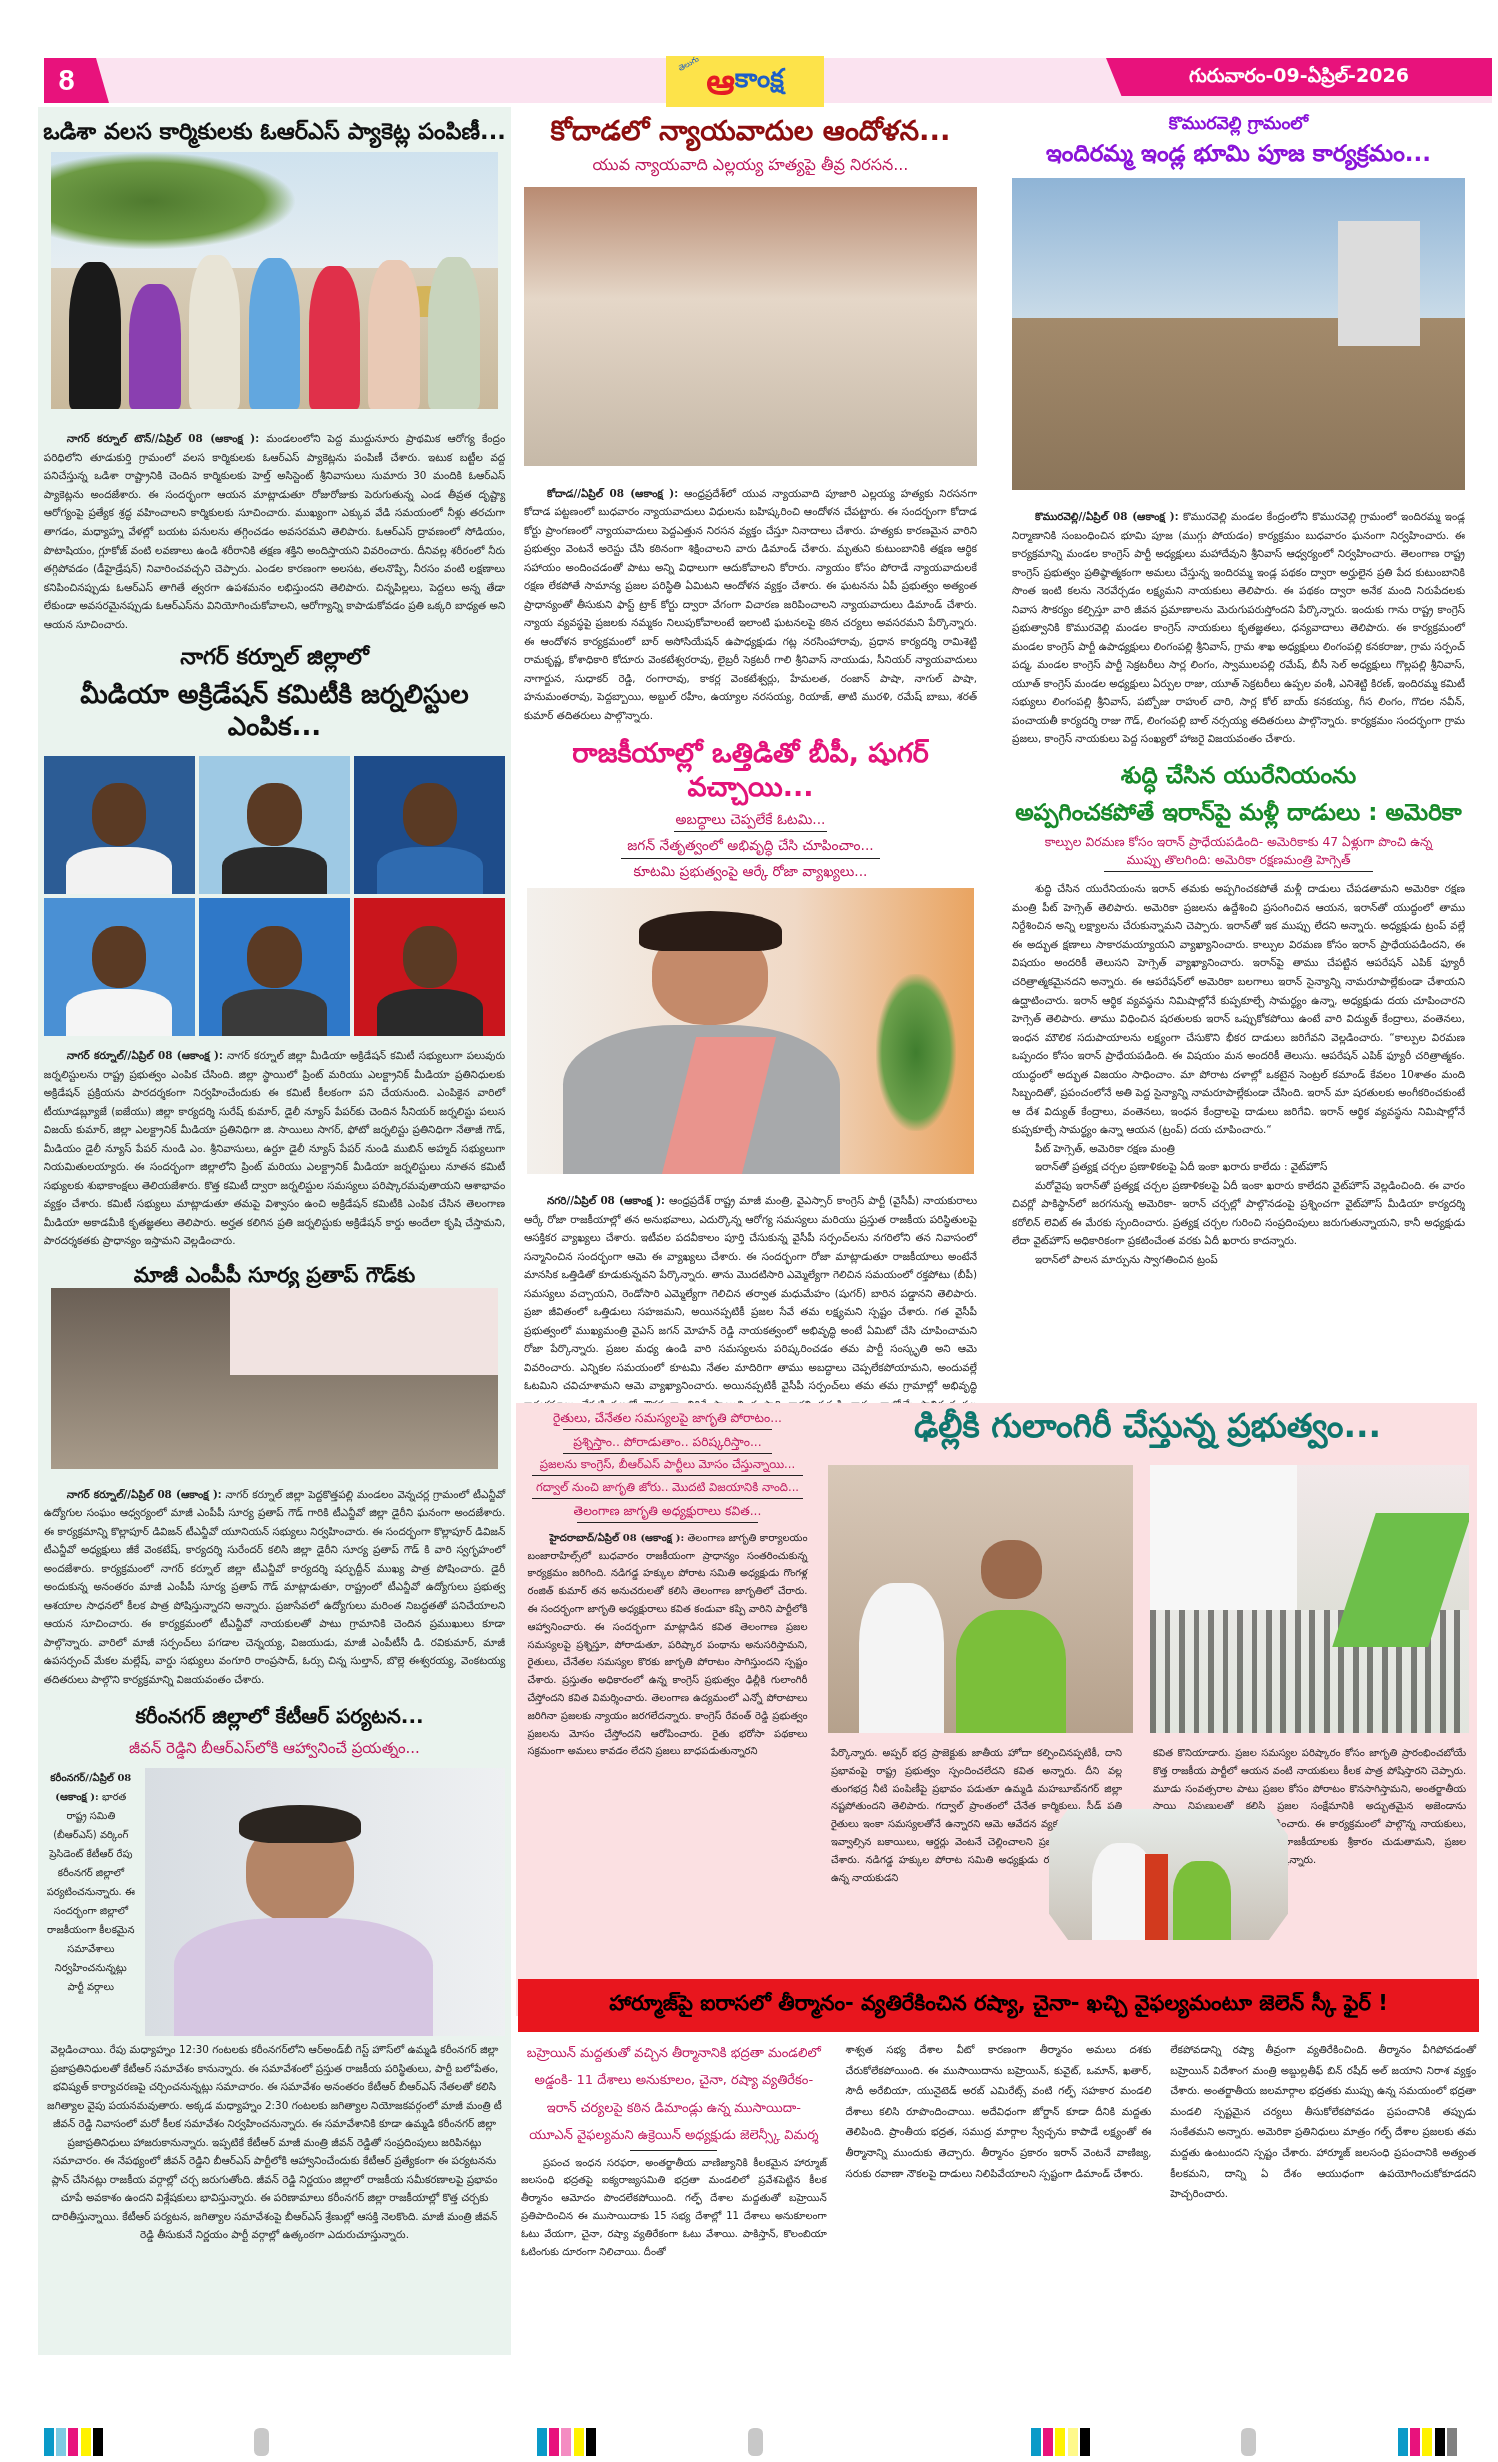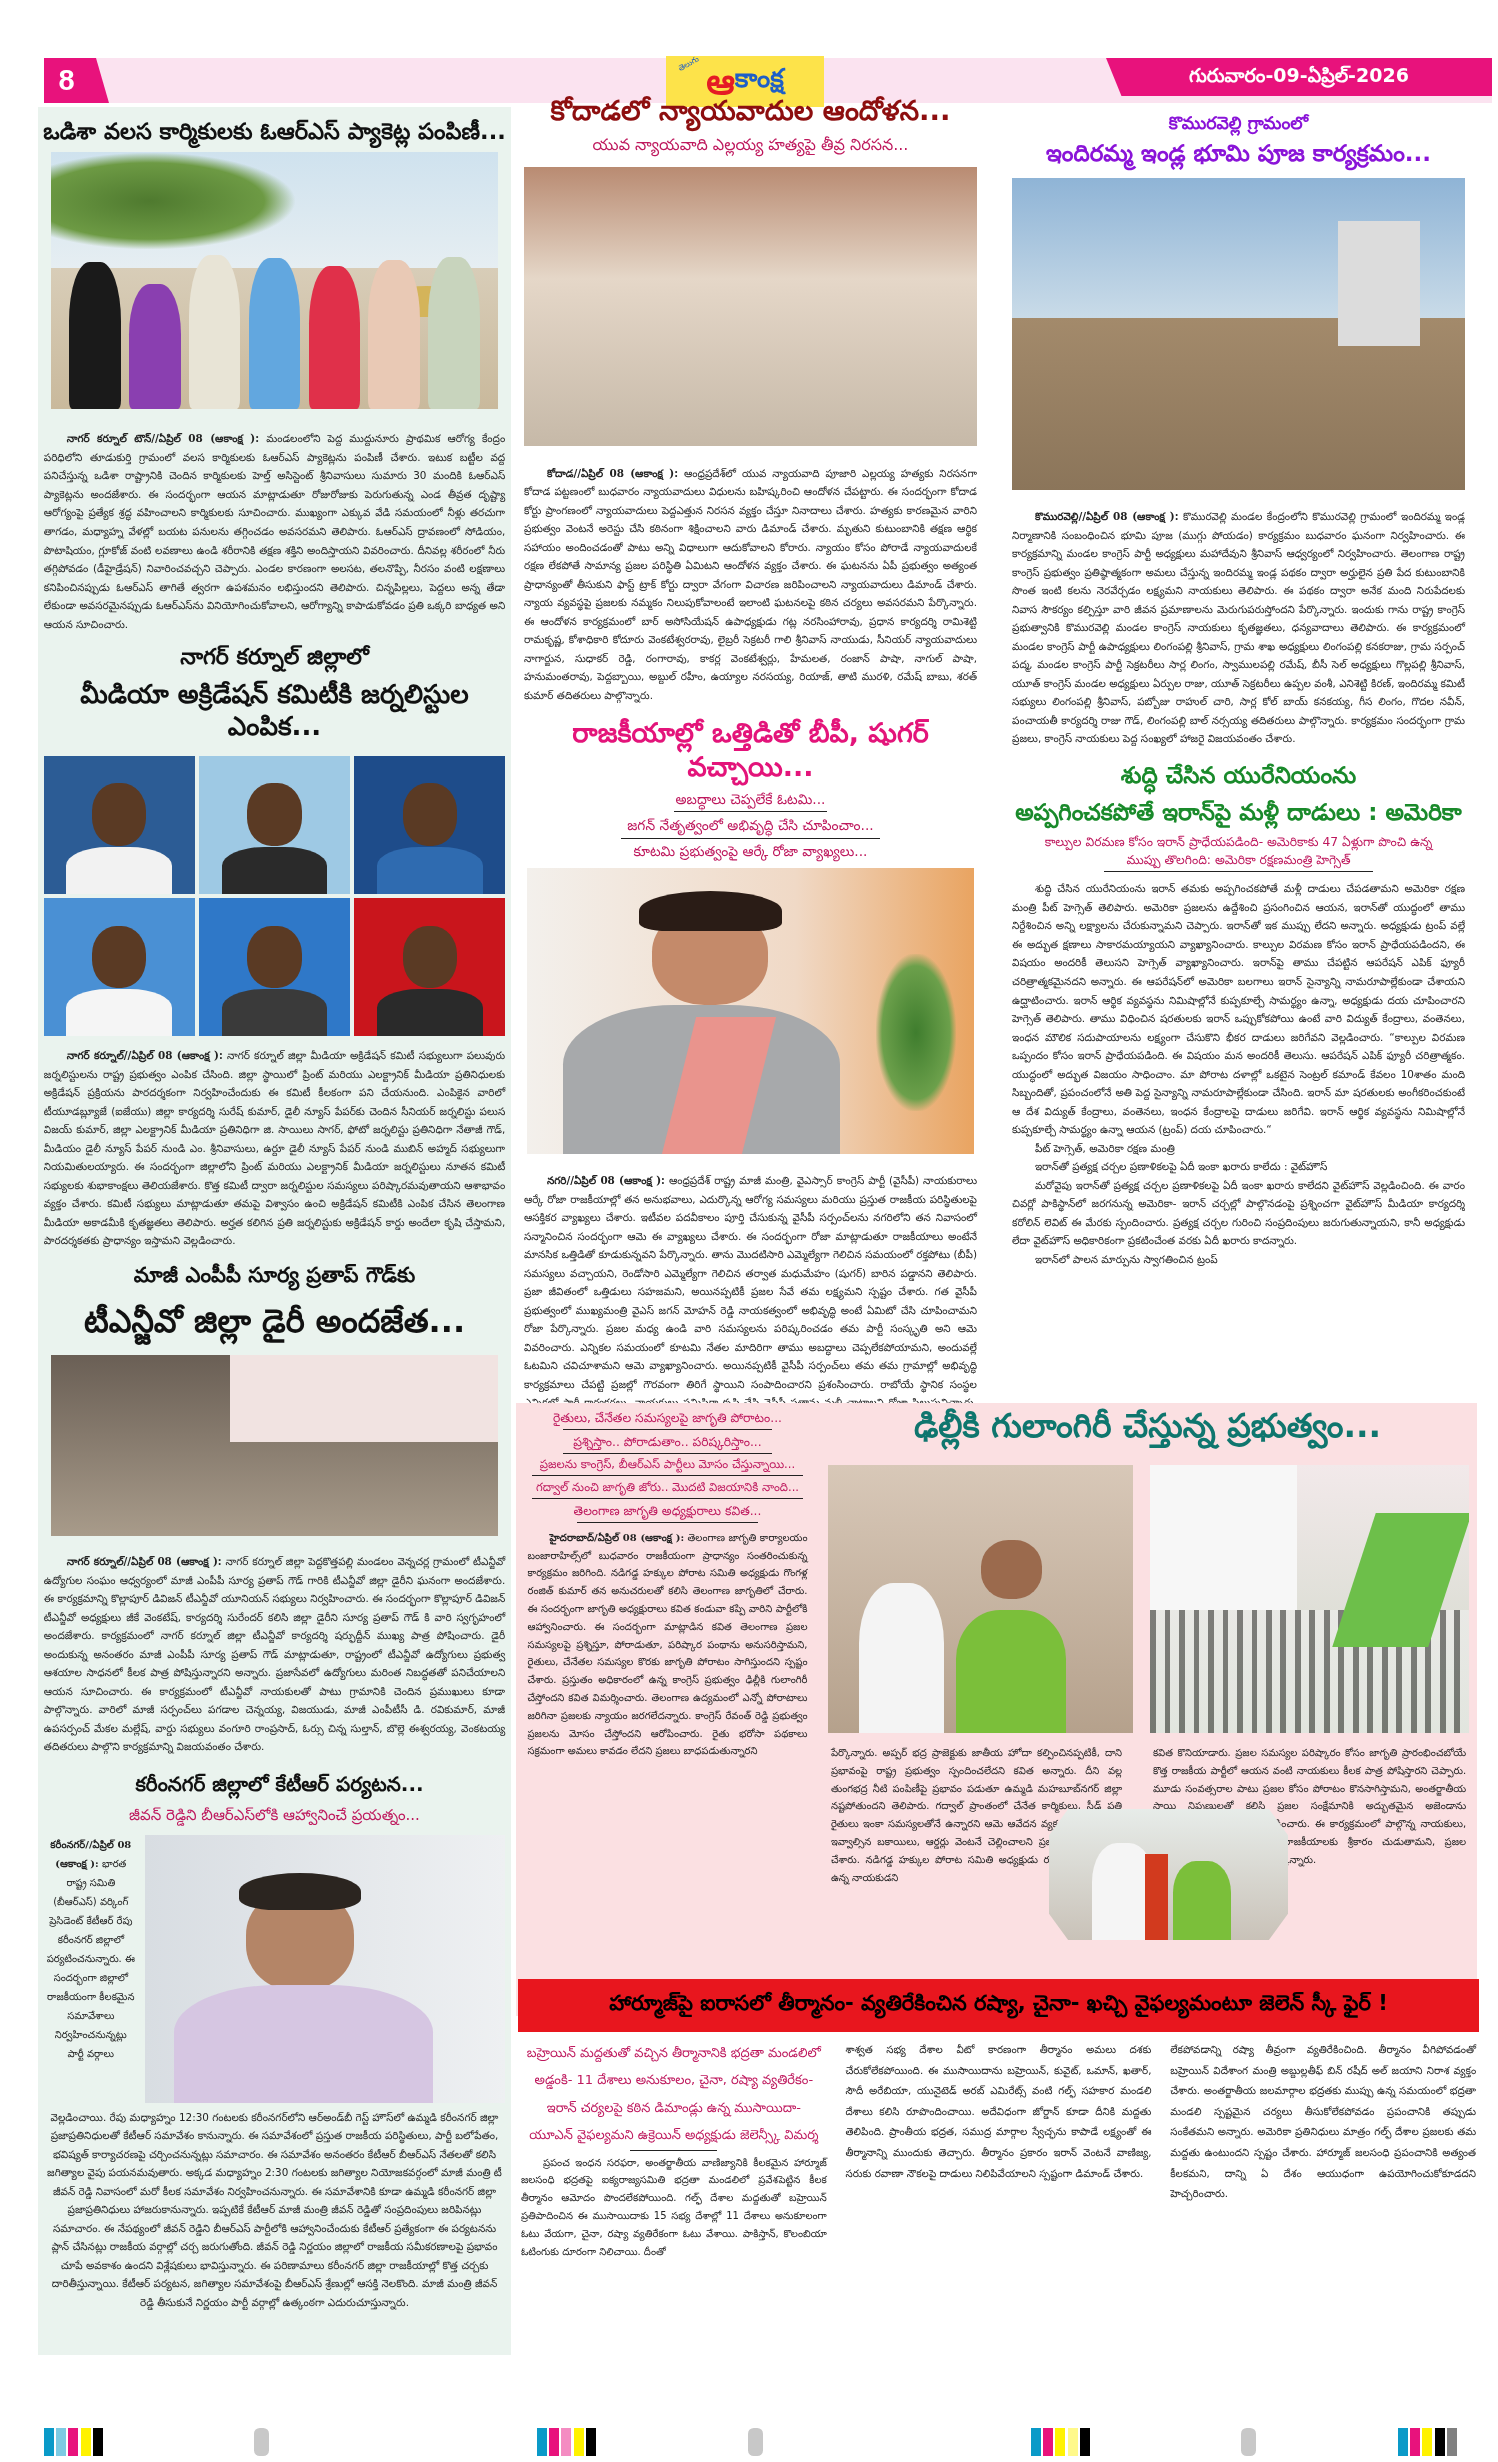--- a/index.html
+++ b/index.html
@@ -15,21 +15,21 @@
           display: flex; align-items: center; justify-content: center; }
   .logo .aa { color: #e51b24; font-size: 36px; font-weight: bold; line-height: 1; }
   .logo .rest { color: #1e5fc7; font-size: 26px; font-weight: bold; }
   .logo .tiny { position: absolute; left: 11.6px; top: 2.9px; font-size: 8px; color: #1e5fc7; transform: rotate(-30deg); }
   .datebox { position: absolute; left: 1106px; top: 58px; width: 386px; height: 38px; background: #e8127c;
              clip-path: polygon(0 0, 100% 0, 100% 100%, 4% 100%); color: #fff; font-size: 19px;
              display: flex; align-items: center; justify-content: center; font-weight: bold; }
 
   
   .col-left { position: absolute; left: 38px; top: 107px; width: 473px; height: 2248px; background: #eaf3ee; }
-  .col-mid  { position: absolute; left: 511px; top: 90px; width: 479px; }
+  .col-mid  { position: absolute; left: 511px; top: 110px; width: 479px; }
   .col-right{ position: absolute; left: 999px; top: 107px; width: 479px; }
 
   .hl { text-align: center; font-weight: bold; line-height: 1.25; }
   .hl-black { color: #111; }
   .hl-maroon { color: #8d0e0f; }
   .hl-purple { color: #8a14d8; }
   .hl-pink { color: #e3147a; }
   .hl-green { color: #1a8a2b; }
   .hl-blue { color: #0f766e; }
   .sub { text-align: center; color: #be185d; line-height: 1.5; }
@@ -126,21 +126,20 @@
           <div class="torso" style="background:#2a2a2a;"></div>
         </div>
     </div>
     <div class="body" style="padding:10px 5.8px 0;">
       <p><span class="dl">నాగర్ కర్నూల్//ఏప్రిల్ 08 (ఆకాంక్ష ):</span> <span>నాగర్ కర్నూల్ జిల్లా మీడియా అక్రిడేషన్ కమిటీ సభ్యులుగా పలువురు జర్నలిస్టులను రాష్ట్ర ప్రభుత్వం ఎంపిక చేసింది. జిల్లా స్థాయిలో ప్రింట్ మరియు ఎలక్ట్రానిక్ మీడియా ప్రతినిధులకు అక్రిడేషన్ ప్రక్రియను పారదర్శకంగా నిర్వహించేందుకు ఈ కమిటీ కీలకంగా పని చేయనుంది. ఎంపికైన వారిలో టీయూడబ్ల్యూజే (ఐజేయు) జిల్లా కార్యదర్శి సురేష్ కుమార్, డైలీ న్యూస్ పేపర్‌కు చెందిన సీనియర్ జర్నలిస్టు పలుస విజయ్ కుమార్, జిల్లా ఎలక్ట్రానిక్ మీడియా ప్రతినిధిగా జి. సాయిలు సాగర్, ఫోటో జర్నలిస్టు ప్రతినిధిగా నేతాజీ గౌడ్, మీడియం డైలీ న్యూస్ పేపర్ నుండి ఎం. శ్రీనివాసులు, ఉర్దూ డైలీ న్యూస్ పేపర్ నుండి ముబిన్ అహ్మద్ సభ్యులుగా నియమితులయ్యారు. ఈ సందర్భంగా జిల్లాలోని ప్రింట్ మరియు ఎలక్ట్రానిక్ మీడియా జర్నలిస్టులు నూతన కమిటీ సభ్యులకు శుభాకాంక్షలు తెలియజేశారు. కొత్త కమిటీ ద్వారా జర్నలిస్టుల సమస్యలు పరిష్కారమవుతాయని ఆశాభావం వ్యక్తం చేశారు. కమిటీ సభ్యులు మాట్లాడుతూ తమపై విశ్వాసం ఉంచి అక్రిడేషన్ కమిటీకి ఎంపిక చేసిన తెలంగాణ మీడియా అకాడమీకి కృతజ్ఞతలు తెలిపారు. అర్హత కలిగిన ప్రతి జర్నలిస్టుకు అక్రిడేషన్ కార్డు అందేలా కృషి చేస్తామని, పారదర్శకతకు ప్రాధాన్యం ఇస్తామని వెల్లడించారు.</span></p>
     </div>
   </article>
 
   <article style="margin-top:11.6px;">
     <div class="hl hl-black" style="font-size:21px;">మాజీ ఎంపీపీ సూర్య ప్రతాప్ గౌడ్‌కు</div>
-    <h2 class="hl hl-black" style="font-size:32px; padding:13px 2.9px 14.5px;">టీఎన్జీవో జిల్లా డైరీ అందజేత...</h2>
     <div class="photo" style="height:181px; margin:0 13px 16px;">
       <div style="position:absolute;inset:0;background:linear-gradient(#6a5f55,#a89b8a);"></div>
       <div style="position:absolute;left:40%;top:0;width:60%;height:48%;background:#f1e3e1;"></div>
       <div class="figs" style="height:62%;">
         <div class="fig" style="background:#f5f5f5;"></div>
         <div class="fig" style="background:#3b6bb7;"></div>
         <div class="fig" style="background:#f0f0f0;"></div>
         <div class="fig" style="background:#ece4d2;"></div>
         <div class="fig" style="background:#f6f6f6;"></div>
         <div class="fig" style="background:#dddddd;"></div>

